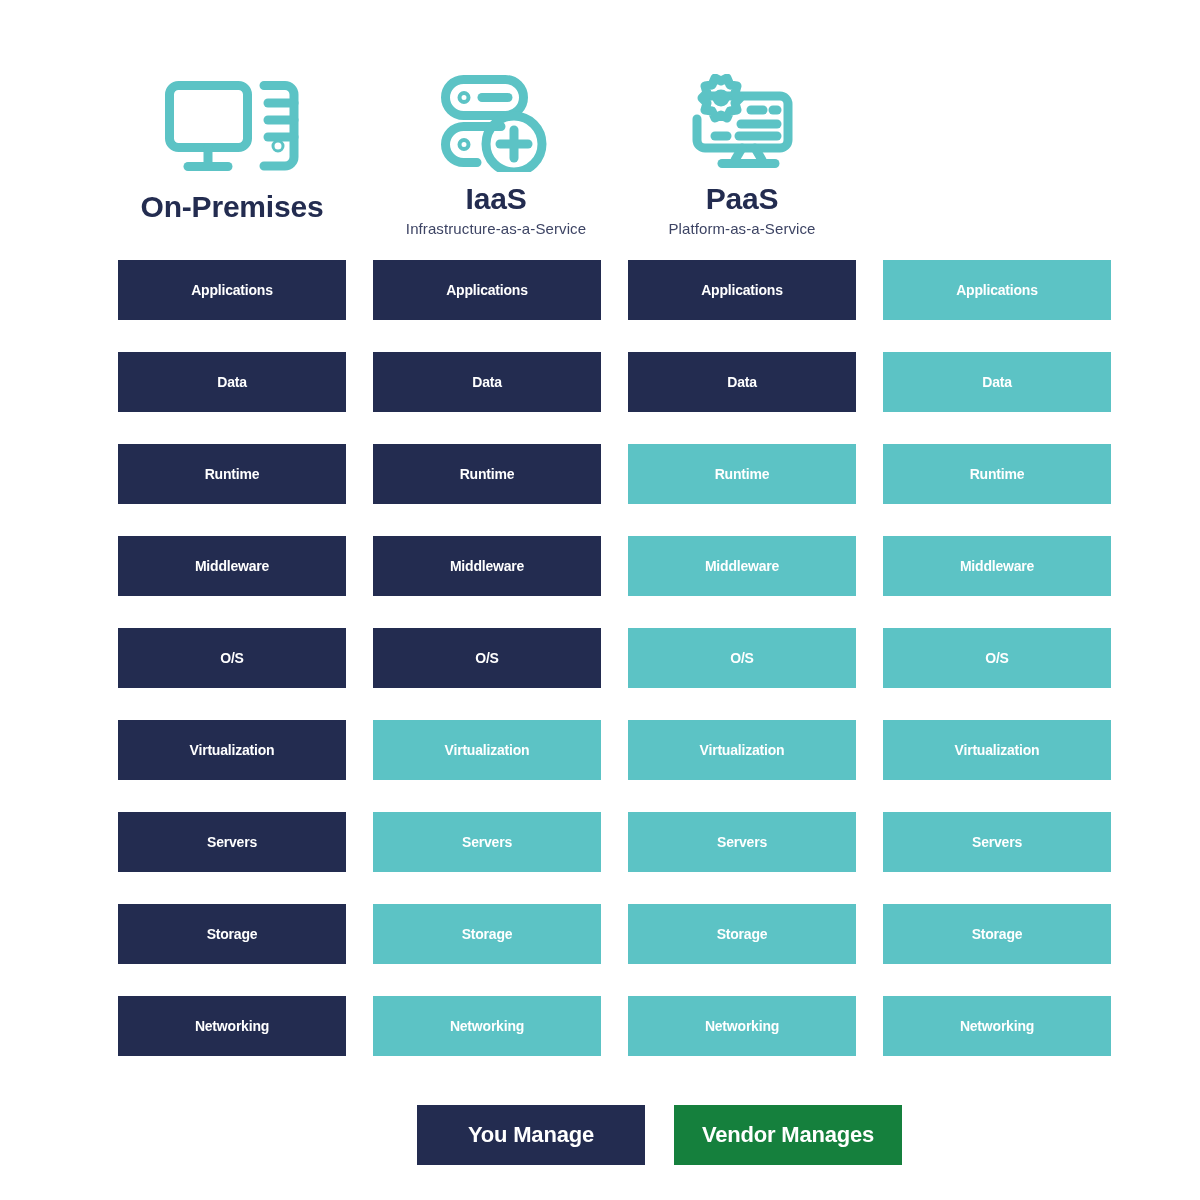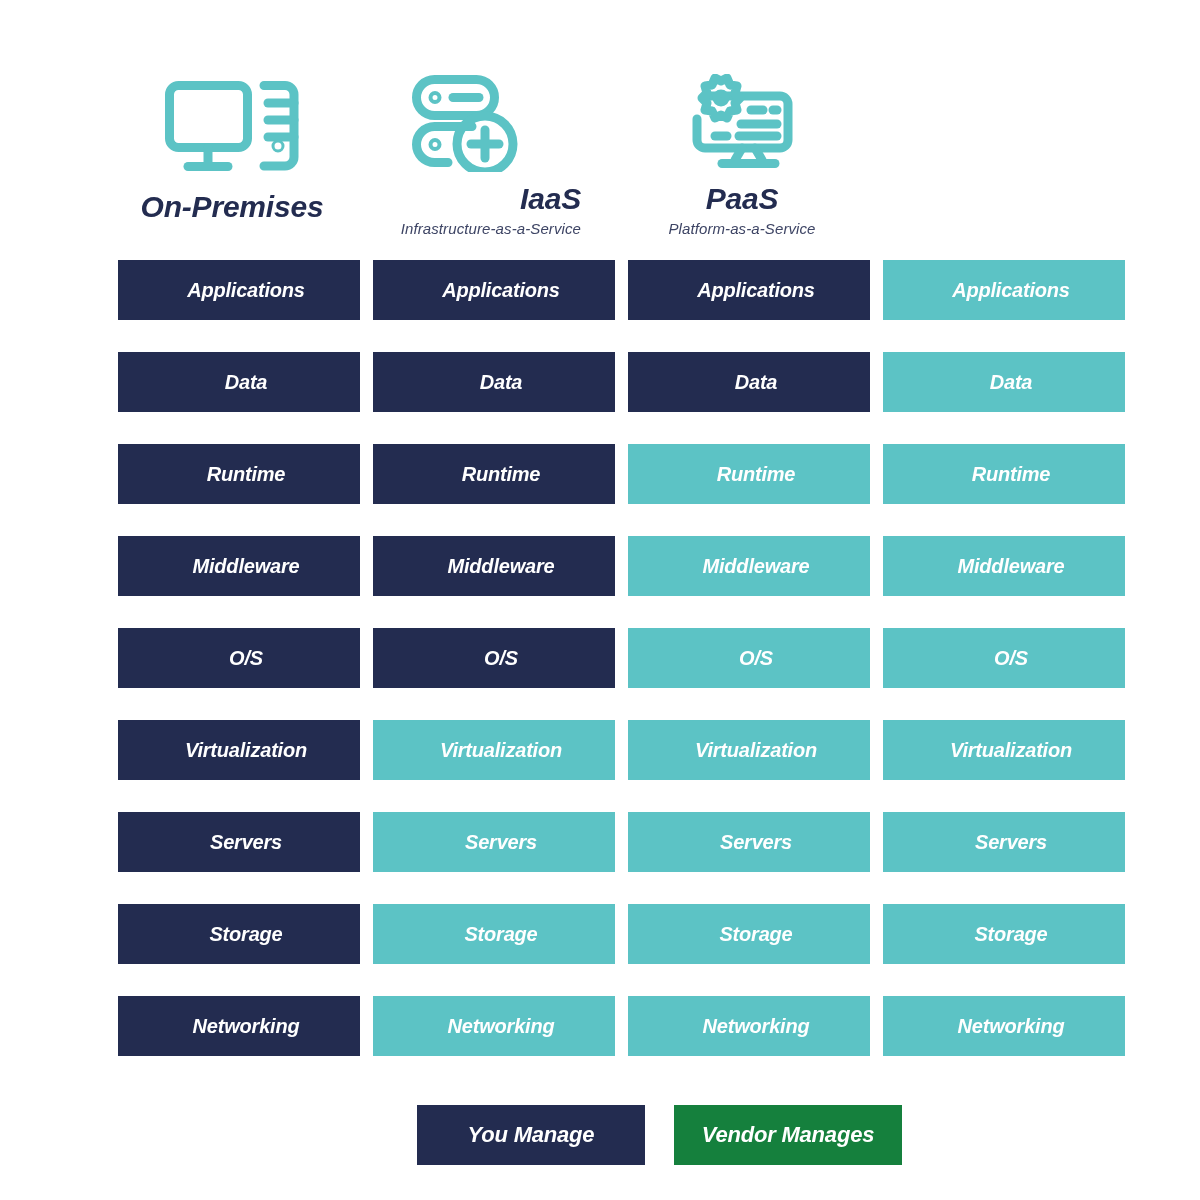--- a/index.html
+++ b/index.html
@@ -11,21 +11,20 @@
     width: 1200px;
     height: 1200px;
     font-family: "Liberation Sans", sans-serif;
     overflow: hidden;
   }
   .canvas {
     position: relative;
     width: 1051px;
     height: 1200px;
     background: #ffffff;
-    font-style: italic;
   }
 
   
   .headers {
     position: absolute;
     top: 0;
     left: 0;
     width: 1200px;
     height: 252px;
   }
@@ -69,24 +68,23 @@
     width: 1200px;
   }
   .cell {
     position: absolute;
     width: 228px;
     height: 60px;
     display: flex;
     align-items: center;
     justify-content: center;
     color: #ffffff;
-    font-size: 20px;
+    font-size: 14px;
     font-weight: bold;
     letter-spacing: -0.2px;
-    padding-left: 14px;
   }
   .cell.you  { background: #232c50; }
   .cell.vend { background: #5cc3c5; }
 
   
   .legend {
     position: absolute;
     top: 1105px;
     left: 0;
     width: 1200px;
@@ -127,21 +125,21 @@
           <line x1="104" y1="23" x2="130" y2="23"></line>
           <line x1="104" y1="40" x2="130" y2="40"></line>
           <line x1="104" y1="57" x2="130" y2="57"></line>
           <circle cx="114" cy="66" r="1.5" stroke-width="10"></circle>
         </svg>
       </div>
       <div class="col-title">On-Premises</div>
       <div class="col-sub"></div>
     </div>
 
-    <div class="col-header" style="left:353px;text-align:right;">
+    <div class="col-header" style="left:382px;">
       <div class="icon-wrap">
         <svg width="112" height="98" viewBox="0 0 112 98" fill="none" stroke="#5cc3c5" stroke-width="9" stroke-linecap="round" stroke-linejoin="round">
           <rect x="5.5" y="5.5" width="78" height="36" rx="18"></rect>
           <circle cx="24" cy="23.5" r="2" stroke-width="9"></circle>
           <line x1="42" y1="23.5" x2="68" y2="23.5"></line>
           <path d="M61 52.5 H23.5 a18 18 0 0 0 0 36 H37"></path>
           <circle cx="24" cy="70.5" r="2" stroke-width="9"></circle>
           <circle cx="74" cy="70" r="28"></circle>
           <line x1="74" y1="56" x2="74" y2="84"></line>
           <line x1="60" y1="70" x2="88" y2="70"></line>

